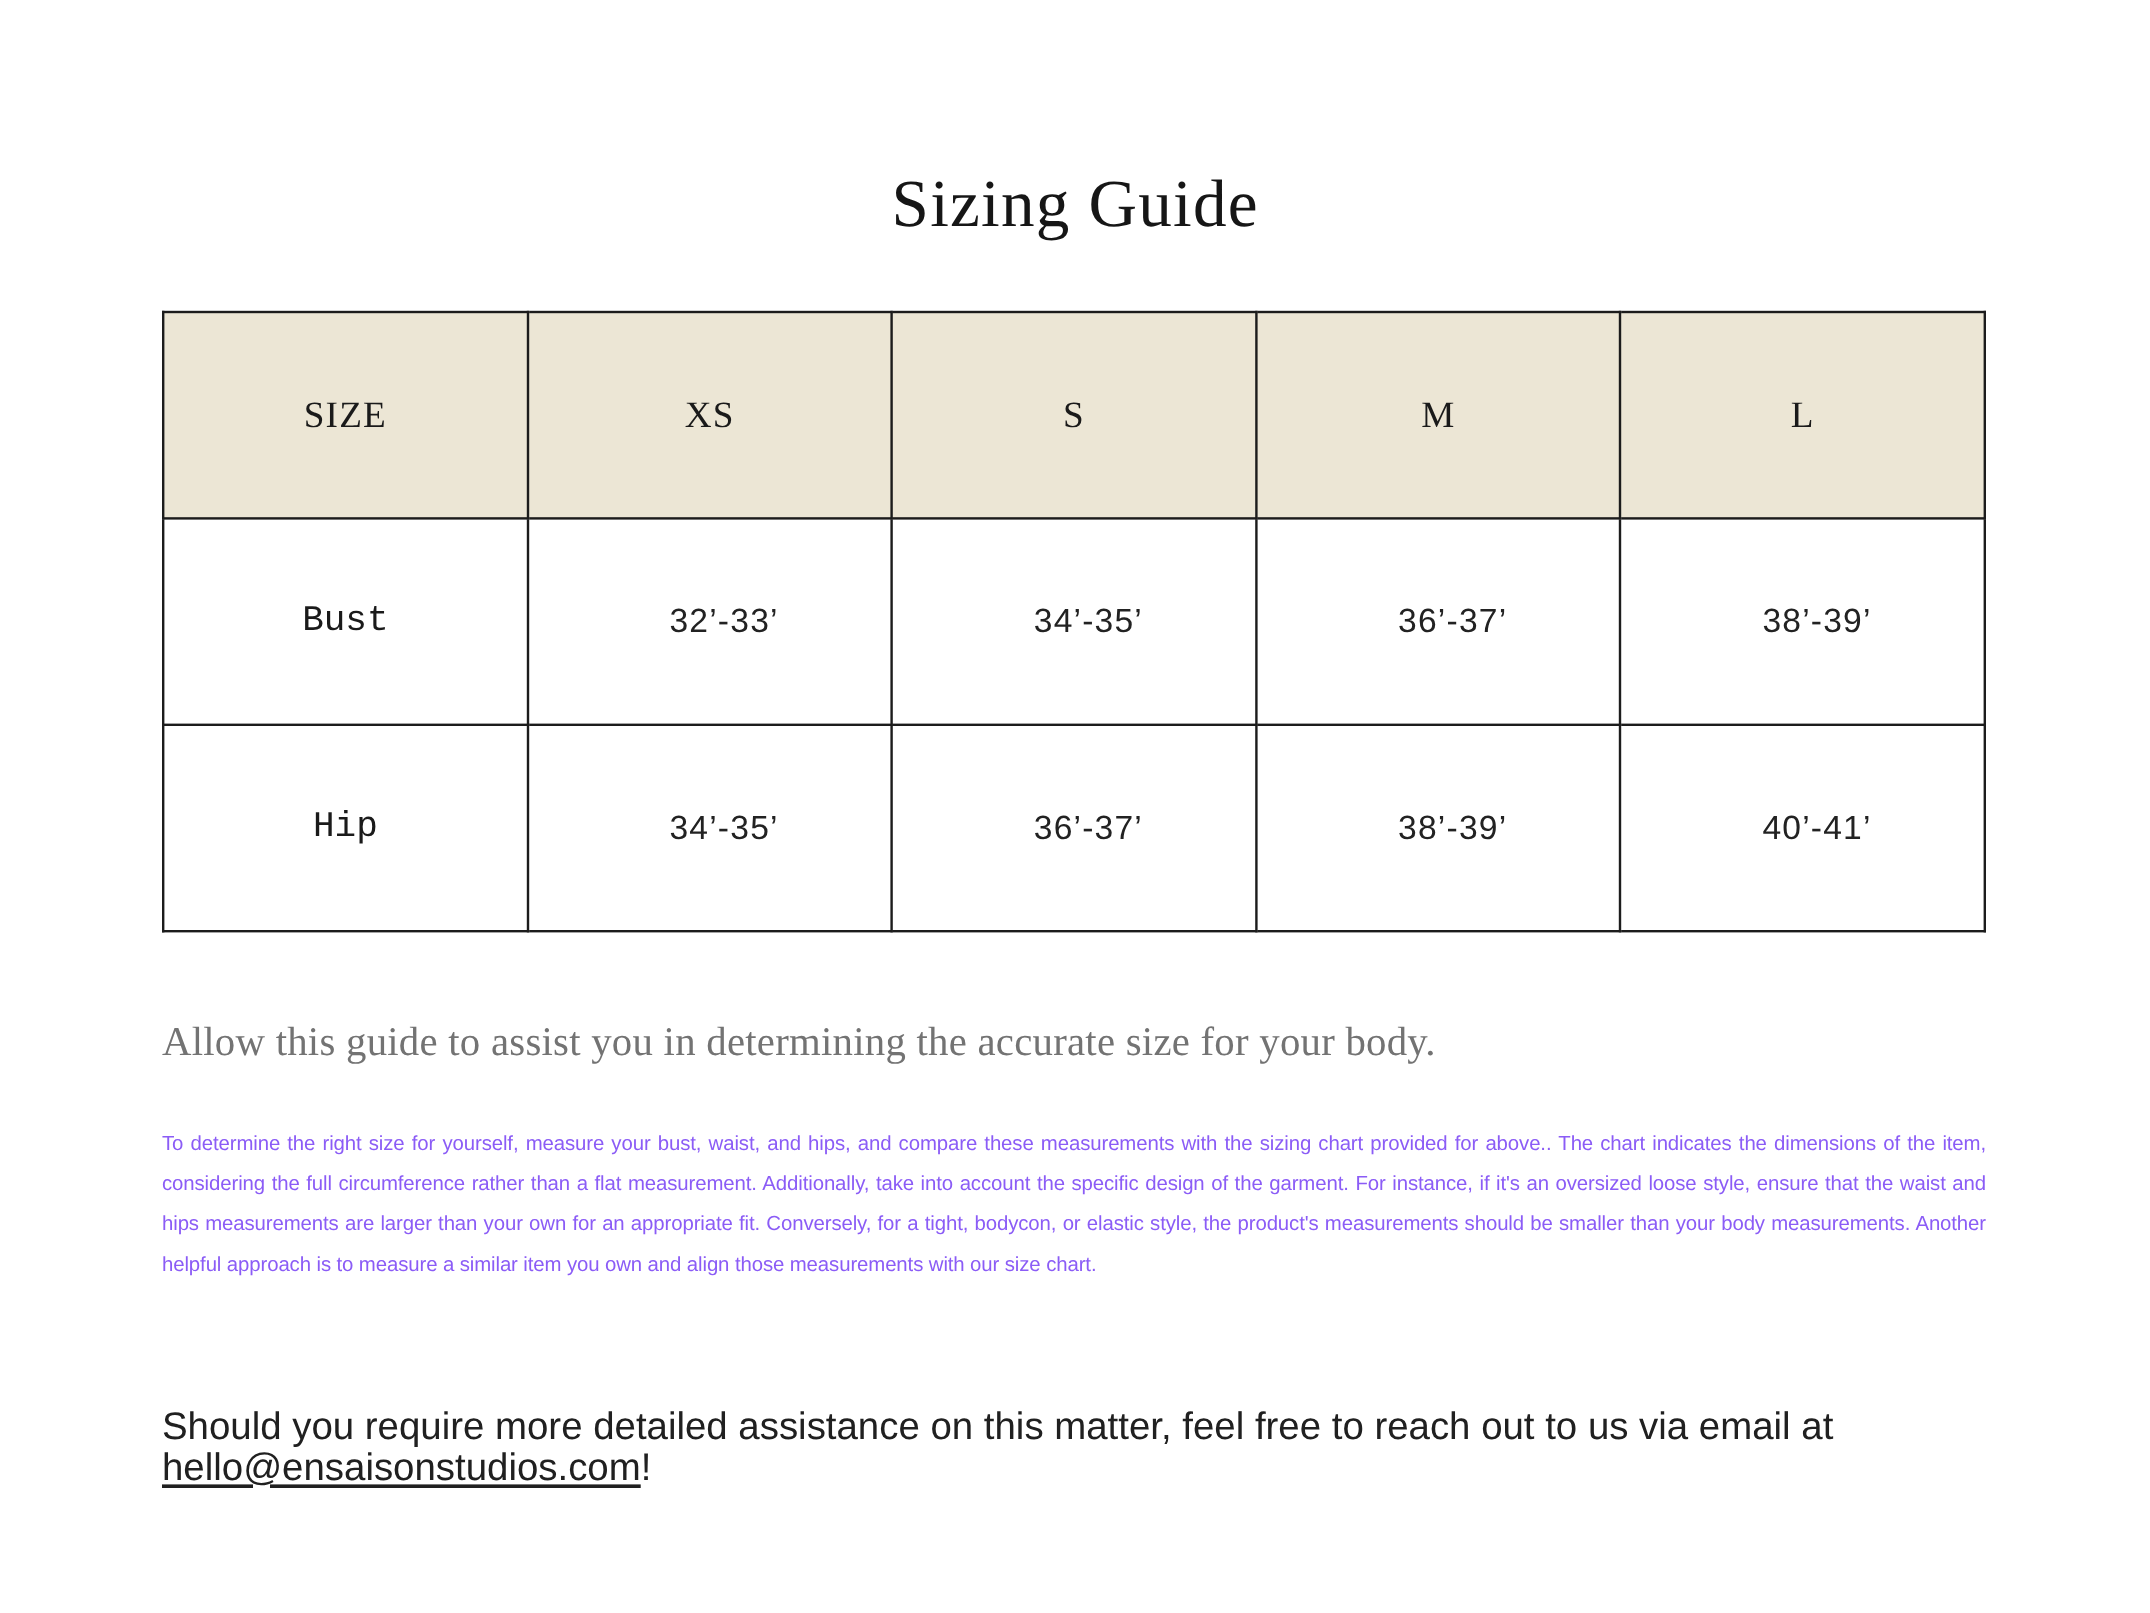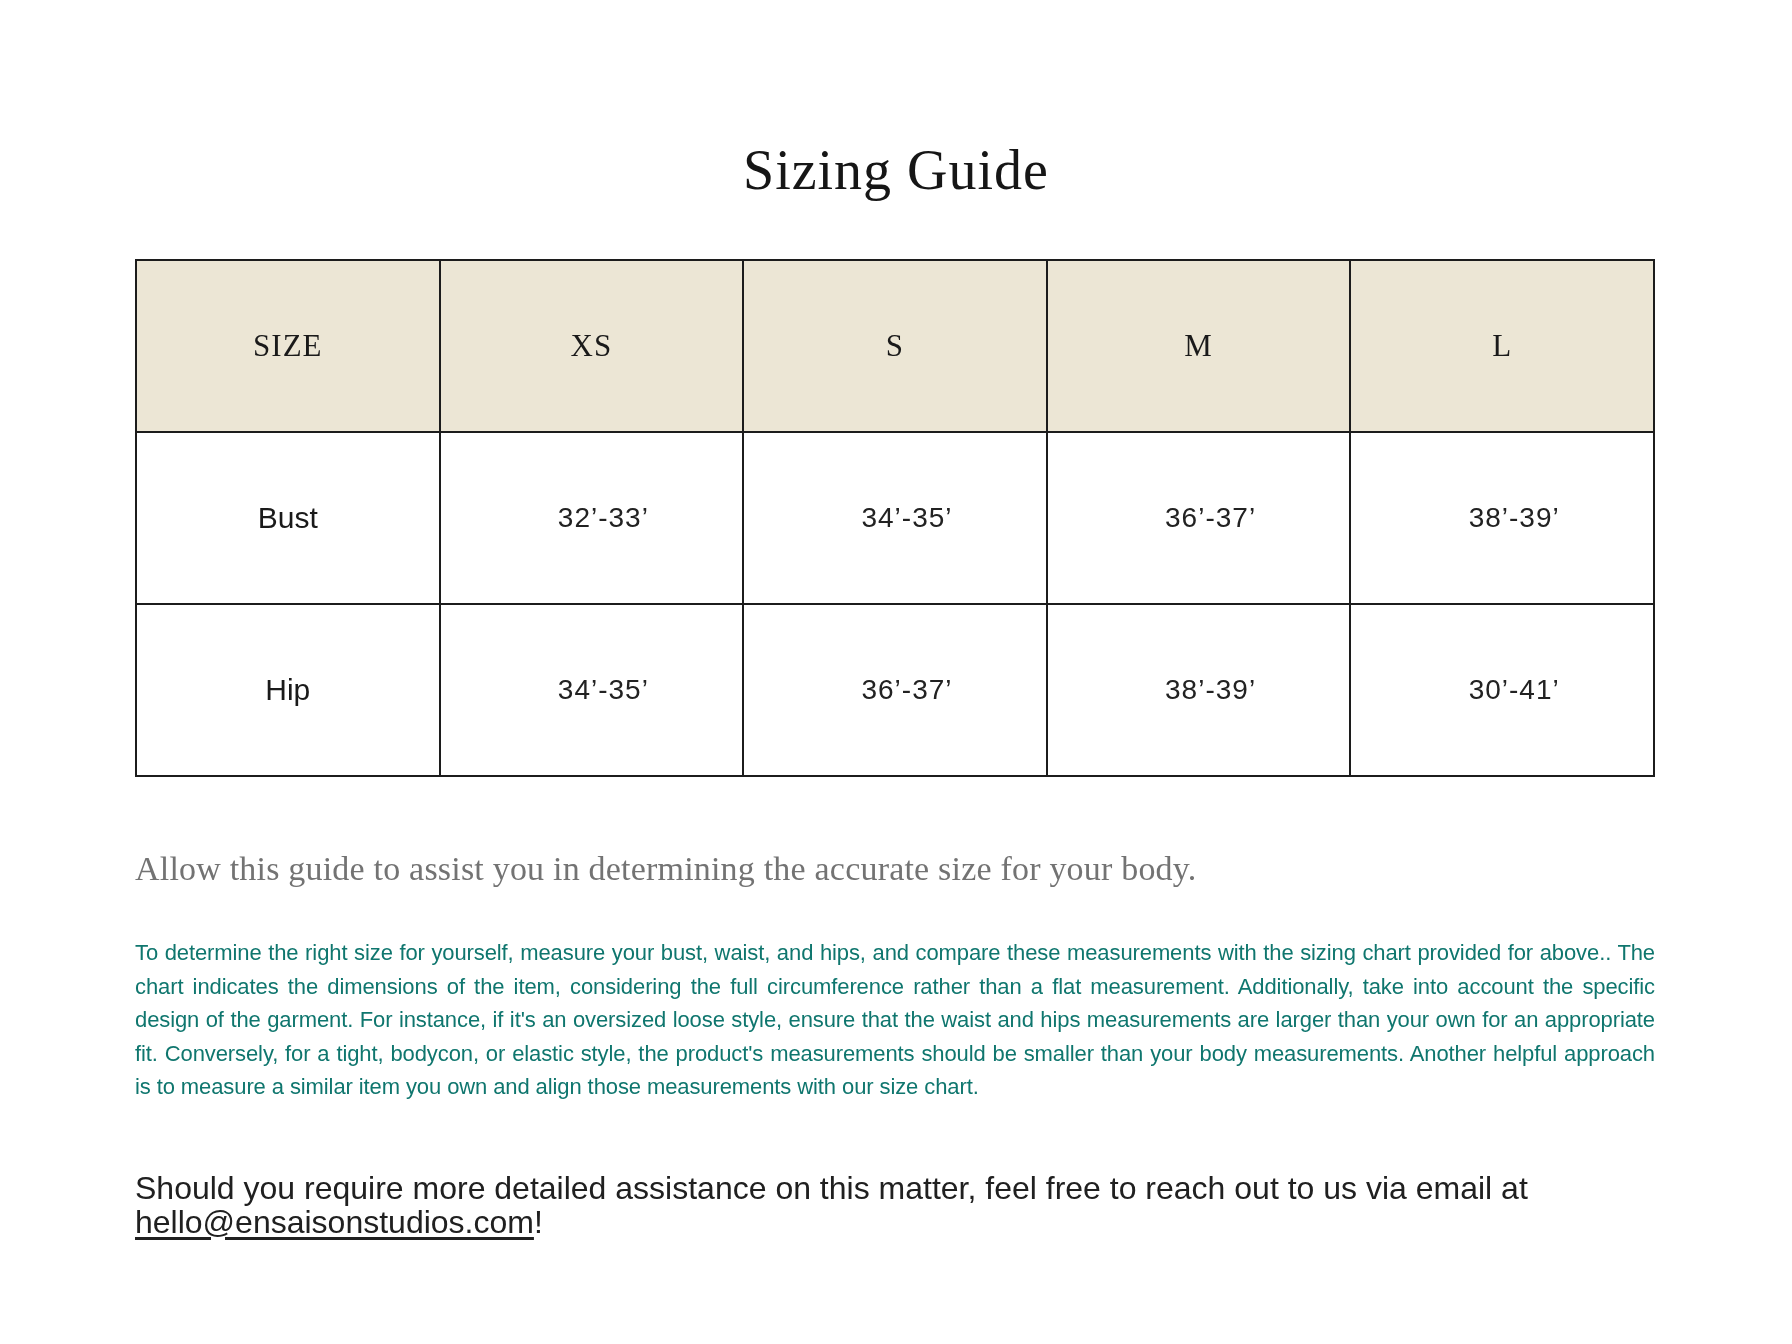--- a/index.html
+++ b/index.html
@@ -27,35 +27,35 @@
     border:2px solid var(--border);
     text-align:center;vertical-align:middle;
     height:107px;
   }
   tr.header-row td{
     background:var(--header-bg);
     font-family:"Liberation Serif",serif;
     font-size:31px;letter-spacing:1px;color:#1a1a1a;font-weight:400;
   }
   td.row-label{
-    font-family:Liberation Sans, sans-serif;
+    font-family:Liberation Mono, monospace;
     font-size:30px;color:#1a1a1a;border-radius:27px;
   }
   td.value-cell{
     font-family:"Liberation Sans",sans-serif;
     font-size:28px;letter-spacing:1px;color:#222222;padding-left:24px;
   }
   .intro-heading{
     position:absolute;left:135px;top:850px;width:1520px;
     font-family:"Liberation Serif",serif;
     font-size:34px;font-weight:400;color:#737373;letter-spacing:0.2px;
   }
   .body-paragraph{
     position:absolute;left:135px;top:936px;width:1520px;
-    font-size:22px;line-height:33.5px;color:#0f766e;
+    font-size:17px;line-height:33.5px;color:#8b5cf6;
     text-align:justify;text-justify:inter-word;
     letter-spacing:-0.1px;
   }
   .contact-line{
     position:absolute;left:135px;top:1172px;width:1520px;
     font-size:32px;line-height:33.5px;color:#202020;
   }
   .email-link{
     color:inherit;text-decoration:underline;text-underline-offset:4px;cursor:pointer;
   }
@@ -79,21 +79,21 @@
       <td class="value-cell">32’-33’</td>
       <td class="value-cell">34’-35’</td>
       <td class="value-cell">36’-37’</td>
       <td class="value-cell">38’-39’</td>
     </tr>
     <tr>
       <td class="row-label">Hip</td>
       <td class="value-cell">34’-35’</td>
       <td class="value-cell">36’-37’</td>
       <td class="value-cell">38’-39’</td>
-      <td class="value-cell">30’-41’</td>
+      <td class="value-cell">40’-41’</td>
     </tr>
   </tbody>
 </table>
 
 <div class="intro-heading">Allow this guide to assist you in determining the accurate size for your body.</div>
 
 <p class="body-paragraph">To determine the right size for yourself, measure your bust, waist, and hips, and compare these measurements with the sizing chart provided for above.. The chart indicates the dimensions of the item, considering the full circumference rather than a flat measurement. Additionally, take into account the specific design of the garment. For instance, if it's an oversized loose style, ensure that the waist and hips measurements are larger than your own for an appropriate fit. Conversely, for a tight, bodycon, or elastic style, the product's measurements should be smaller than your body measurements. Another helpful approach is to measure a similar item you own and align those measurements with our size chart.</p>
 
 <p class="contact-line"><span>Should you require more detailed assistance on this matter, feel free to reach out to us via email at </span><a class="email-link">hello@ensaisonstudios.com</a><span>!</span></p>
 

